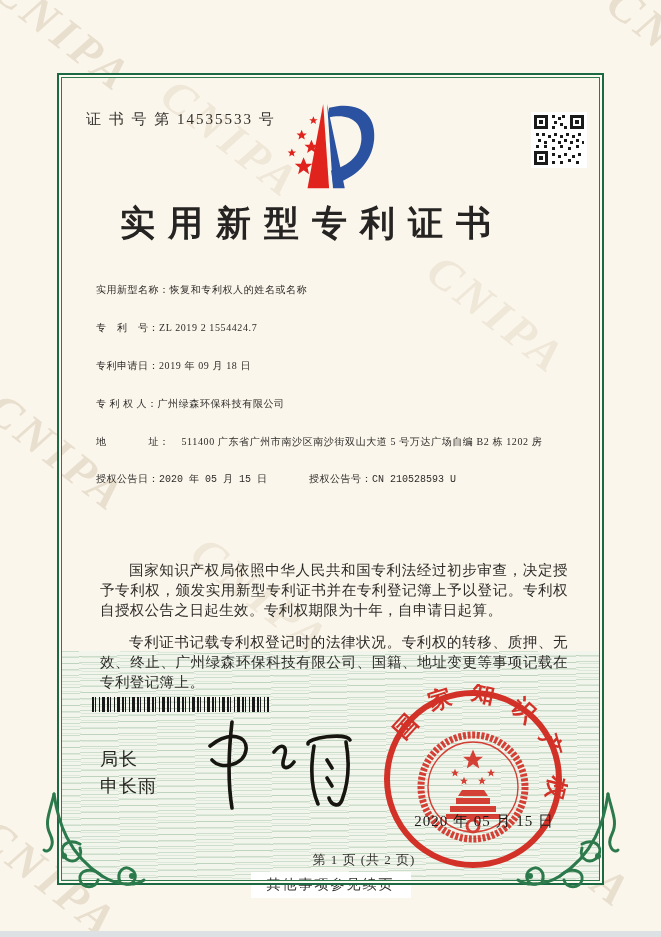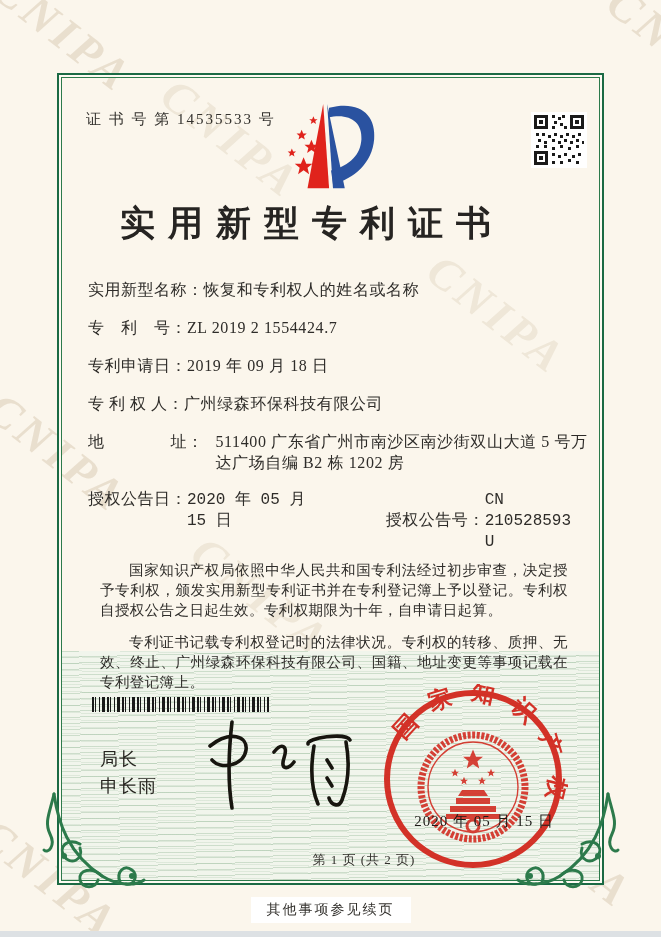--- a/index.html
+++ b/index.html
@@ -30,28 +30,28 @@
   }
   
   .cert-no{left:86px;top:110px;font-size:15px;letter-spacing:2px;color:#33312d;z-index:4;}
   .logo{left:273px;top:98px;width:120px;height:98px;z-index:4;}
   .qr{left:531px;top:112px;width:56px;height:56px;z-index:4;background:#fff;}
   .title{
     left:0;top:200px;width:624px;text-align:center;
     font-size:35px;font-weight:bold;letter-spacing:13px;color:#262422;z-index:4;
   }
   
-  .fields{left:88px;top:279px;width:500px;font-size:16px;line-height:21px;z-index:4;}
+  .fields{left:96px;top:279px;width:500px;font-size:10px;line-height:21px;z-index:4;}
   .frow{display:flex;margin-bottom:17px;}
   .frow.addr{margin-bottom:17px;gap:12px;}
   .flabel{white-space:pre;letter-spacing:.5px;}
   .fvalue{flex:1;letter-spacing:.6px;max-width:408px;}
   .grant-row{display:flex;}
   .grant-pair{display:flex;font-family:Liberation Mono, monospace;}
-  .grant-pair+.grant-pair{margin-left:62px;align-items:center;}
+  .grant-pair+.grant-pair{margin-left:42px;align-items:center;}
   
   .paras{left:88px;top:548px;width:492px;font-size:14.5px;line-height:20px;
     text-align:justify;z-index:4;}
   .paras p{margin:12px;text-indent:2em;letter-spacing:.4px;}
   
   .guilloche{
     left:60px;top:651px;width:540px;height:230px;z-index:2;
     background-color:#f1f5ec;
     background-image:
       repeating-linear-gradient(178.5deg, rgba(120,165,125,.30) 0 1px, rgba(0,0,0,0) 1px 6px),
@@ -72,21 +72,21 @@
   .officer{left:100px;top:746px;font-size:18px;line-height:27px;color:#26241f;z-index:4;letter-spacing:1px;}
   .signature{left:196px;top:712px;width:172px;height:102px;z-index:5;}
   .seal{left:378px;top:684px;width:190px;height:190px;z-index:5;opacity:.94;}
   .seal-date{
     left:404px;top:812px;width:160px;text-align:center;
     font-size:15px;letter-spacing:1px;color:#1d1b18;z-index:6;
   }
   .page-info{left:60px;top:851px;width:540px;text-align:center;font-size:13px;
     letter-spacing:1px;color:#33312d;z-index:5;margin-left:34px;}
   .cont-note{
-    left:0;top:897px;width:661px;text-align:center;z-index:4;font-size:14px;
+    left:0;top:872px;width:661px;text-align:center;z-index:4;font-size:14px;
   }
   .cont-note span{background:#ffffff;padding:4px 16px;letter-spacing:2px;color:#33312d;display:inline-block;}
   .bottom-strip{left:0;top:931px;width:661px;height:6px;background:#dde1e4;z-index:8;}
 </style>
 </head>
 <body>
 
 <span class="wm" style="left:-18px;top:6px;">CNIPA</span>
 <span class="wm" style="left:596px;top:20px;">CNIPA</span>
 <span class="wm light" style="left:150px;top:112px;">CNIPA</span>

